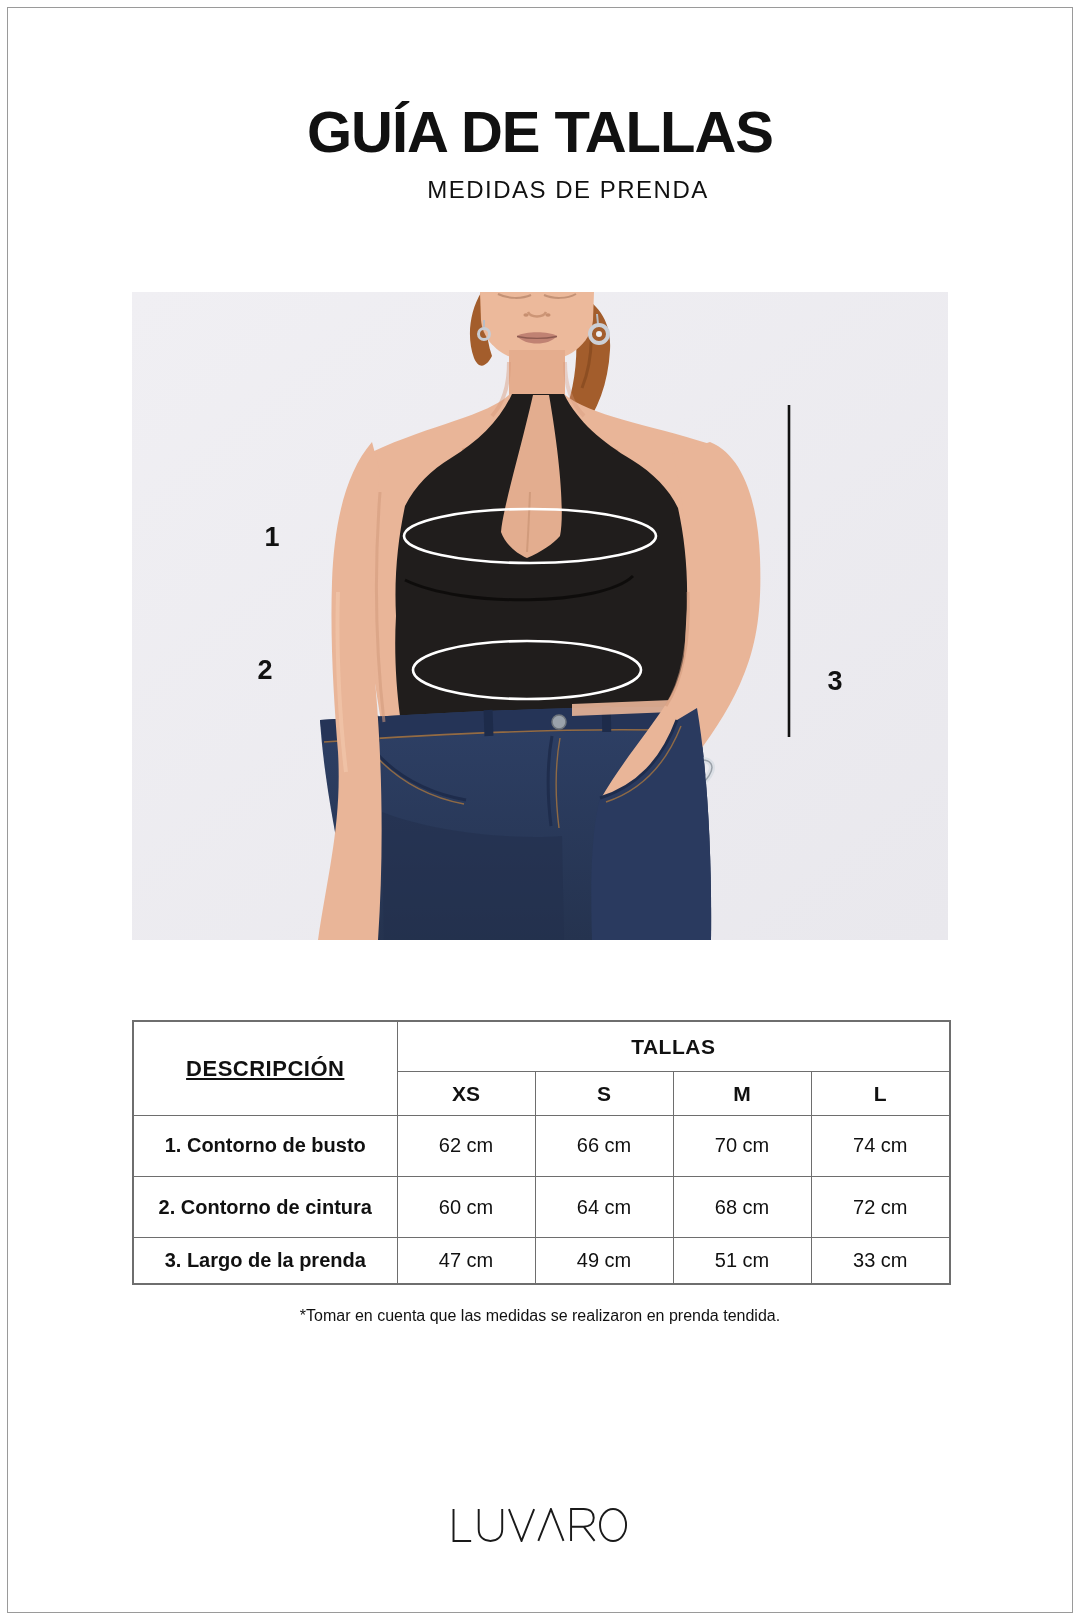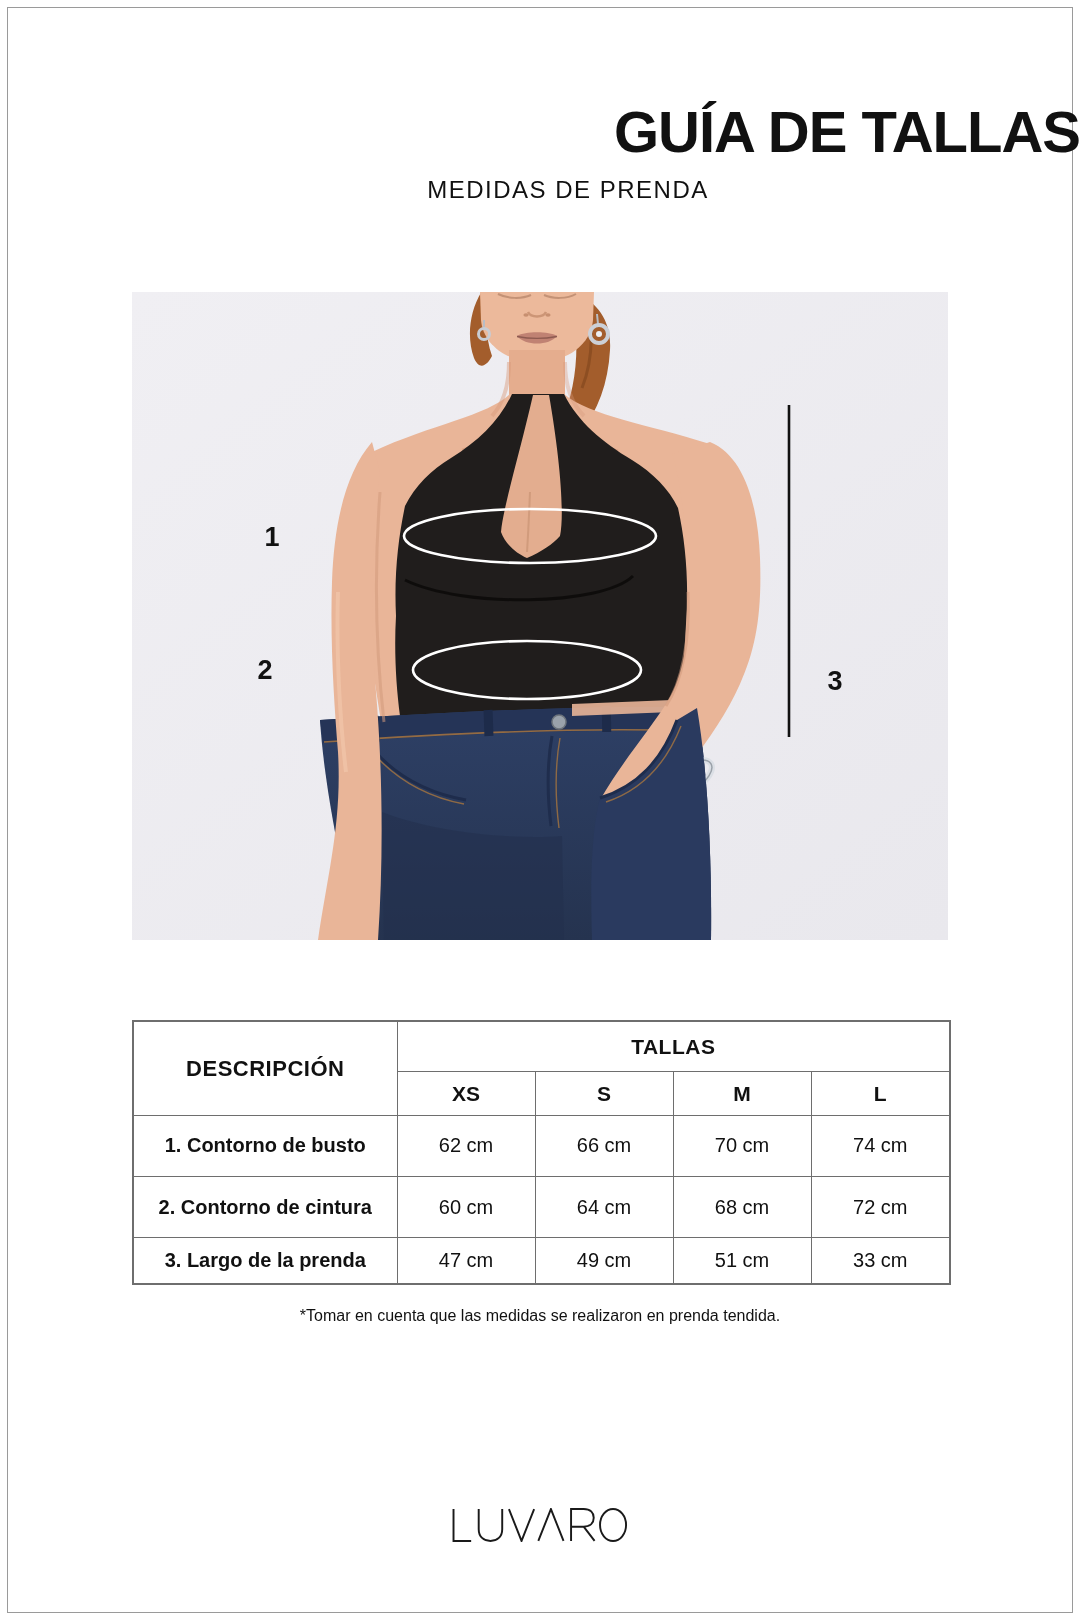--- a/index.html
+++ b/index.html
@@ -3,42 +3,42 @@
 <meta charset="utf-8">
 <style>
   html,body{margin:0;padding:0;}
   body{
     width:1080px;height:1620px;position:relative;background:#ffffff;
     font-family:"Liberation Sans", sans-serif;color:var(--ink,#111);
     overflow:hidden;
   }
   .frame{position:absolute;inset:7px;border:1px solid #9a9a9a;pointer-events:none;}
   .title{
-    position:absolute;top:98px;left:0;width:100%;text-align:right;
+    position:absolute;top:98px;left:0;width:100%;text-align:center;
     font-size:58px;font-weight:bold;letter-spacing:-1px;
   }
   .subtitle{
     position:absolute;top:176px;left:16px;width:100%;text-align:center;
     font-size:24px;font-weight:normal;letter-spacing:1.5px;margin-left:12px;
   }
   .photo{
     position:absolute;left:132px;top:292px;width:816px;height:648px;
     background:var(--photo-background,#eeedf1);
   }
   .photo svg{display:block;width:100%;height:100%;}
   .size-table{
     position:absolute;left:132px;top:1020px;width:817px;height:265px;
     border-collapse:collapse;table-layout:fixed;
   }
   .size-table th,.size-table td{
     border:1.6px solid var(--table-border,#6e6e6e);
     text-align:center;vertical-align:middle;padding:0;
   }
   .size-table{border:2px solid var(--table-border,#6e6e6e);}
-  .th-desc{font-size:22px;font-weight:bold;letter-spacing:.5px;}
+  .th-desc{font-size:22px;font-weight:bold;letter-spacing:.5px;text-decoration:underline;}
   .th-tallas{font-size:21px;font-weight:bold;letter-spacing:.5px;height:47px;}
   .th-size{font-size:21px;font-weight:bold;height:41px;}
   .row-label{font-size:20px;font-weight:bold;}
   .cell-value{font-size:20px;font-weight:normal;}
   .notes{
     position:absolute;top:1300px;left:0;width:100%;text-align:center;
     font-size:16px;line-height:31px;font-weight:normal;
   }
   .brand{
     position:absolute;top:1508px;left:0;width:100%;

